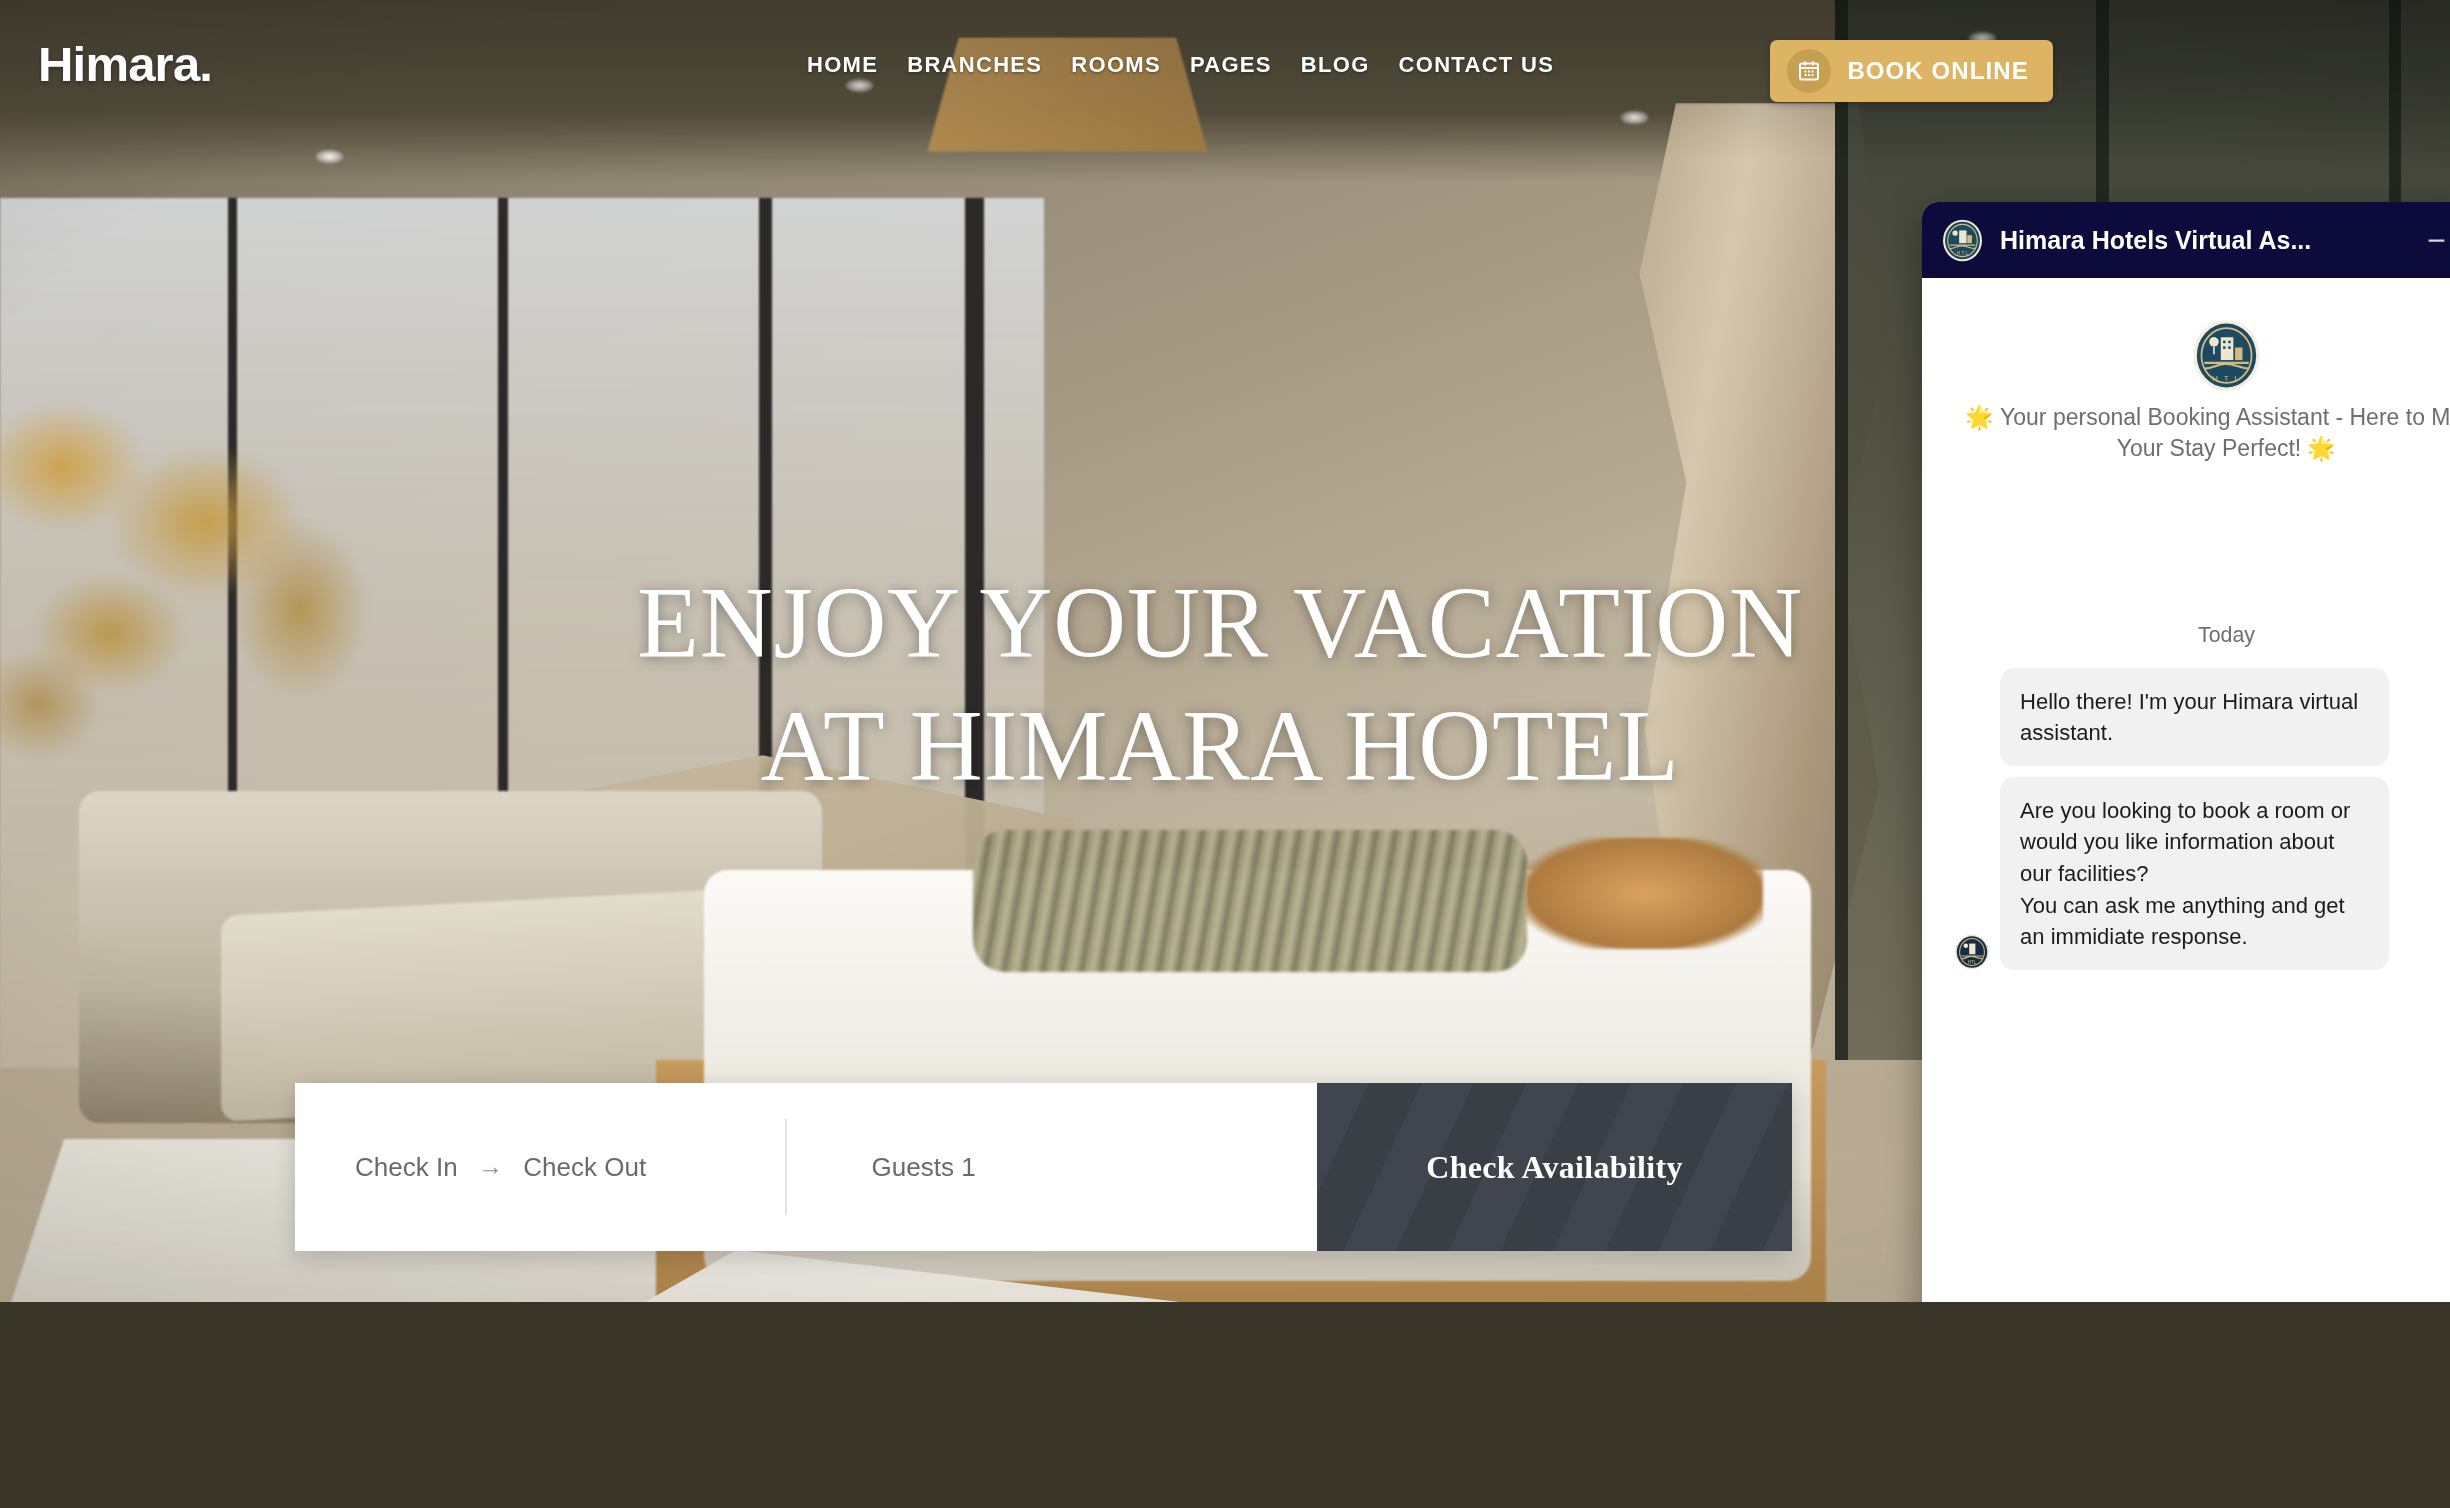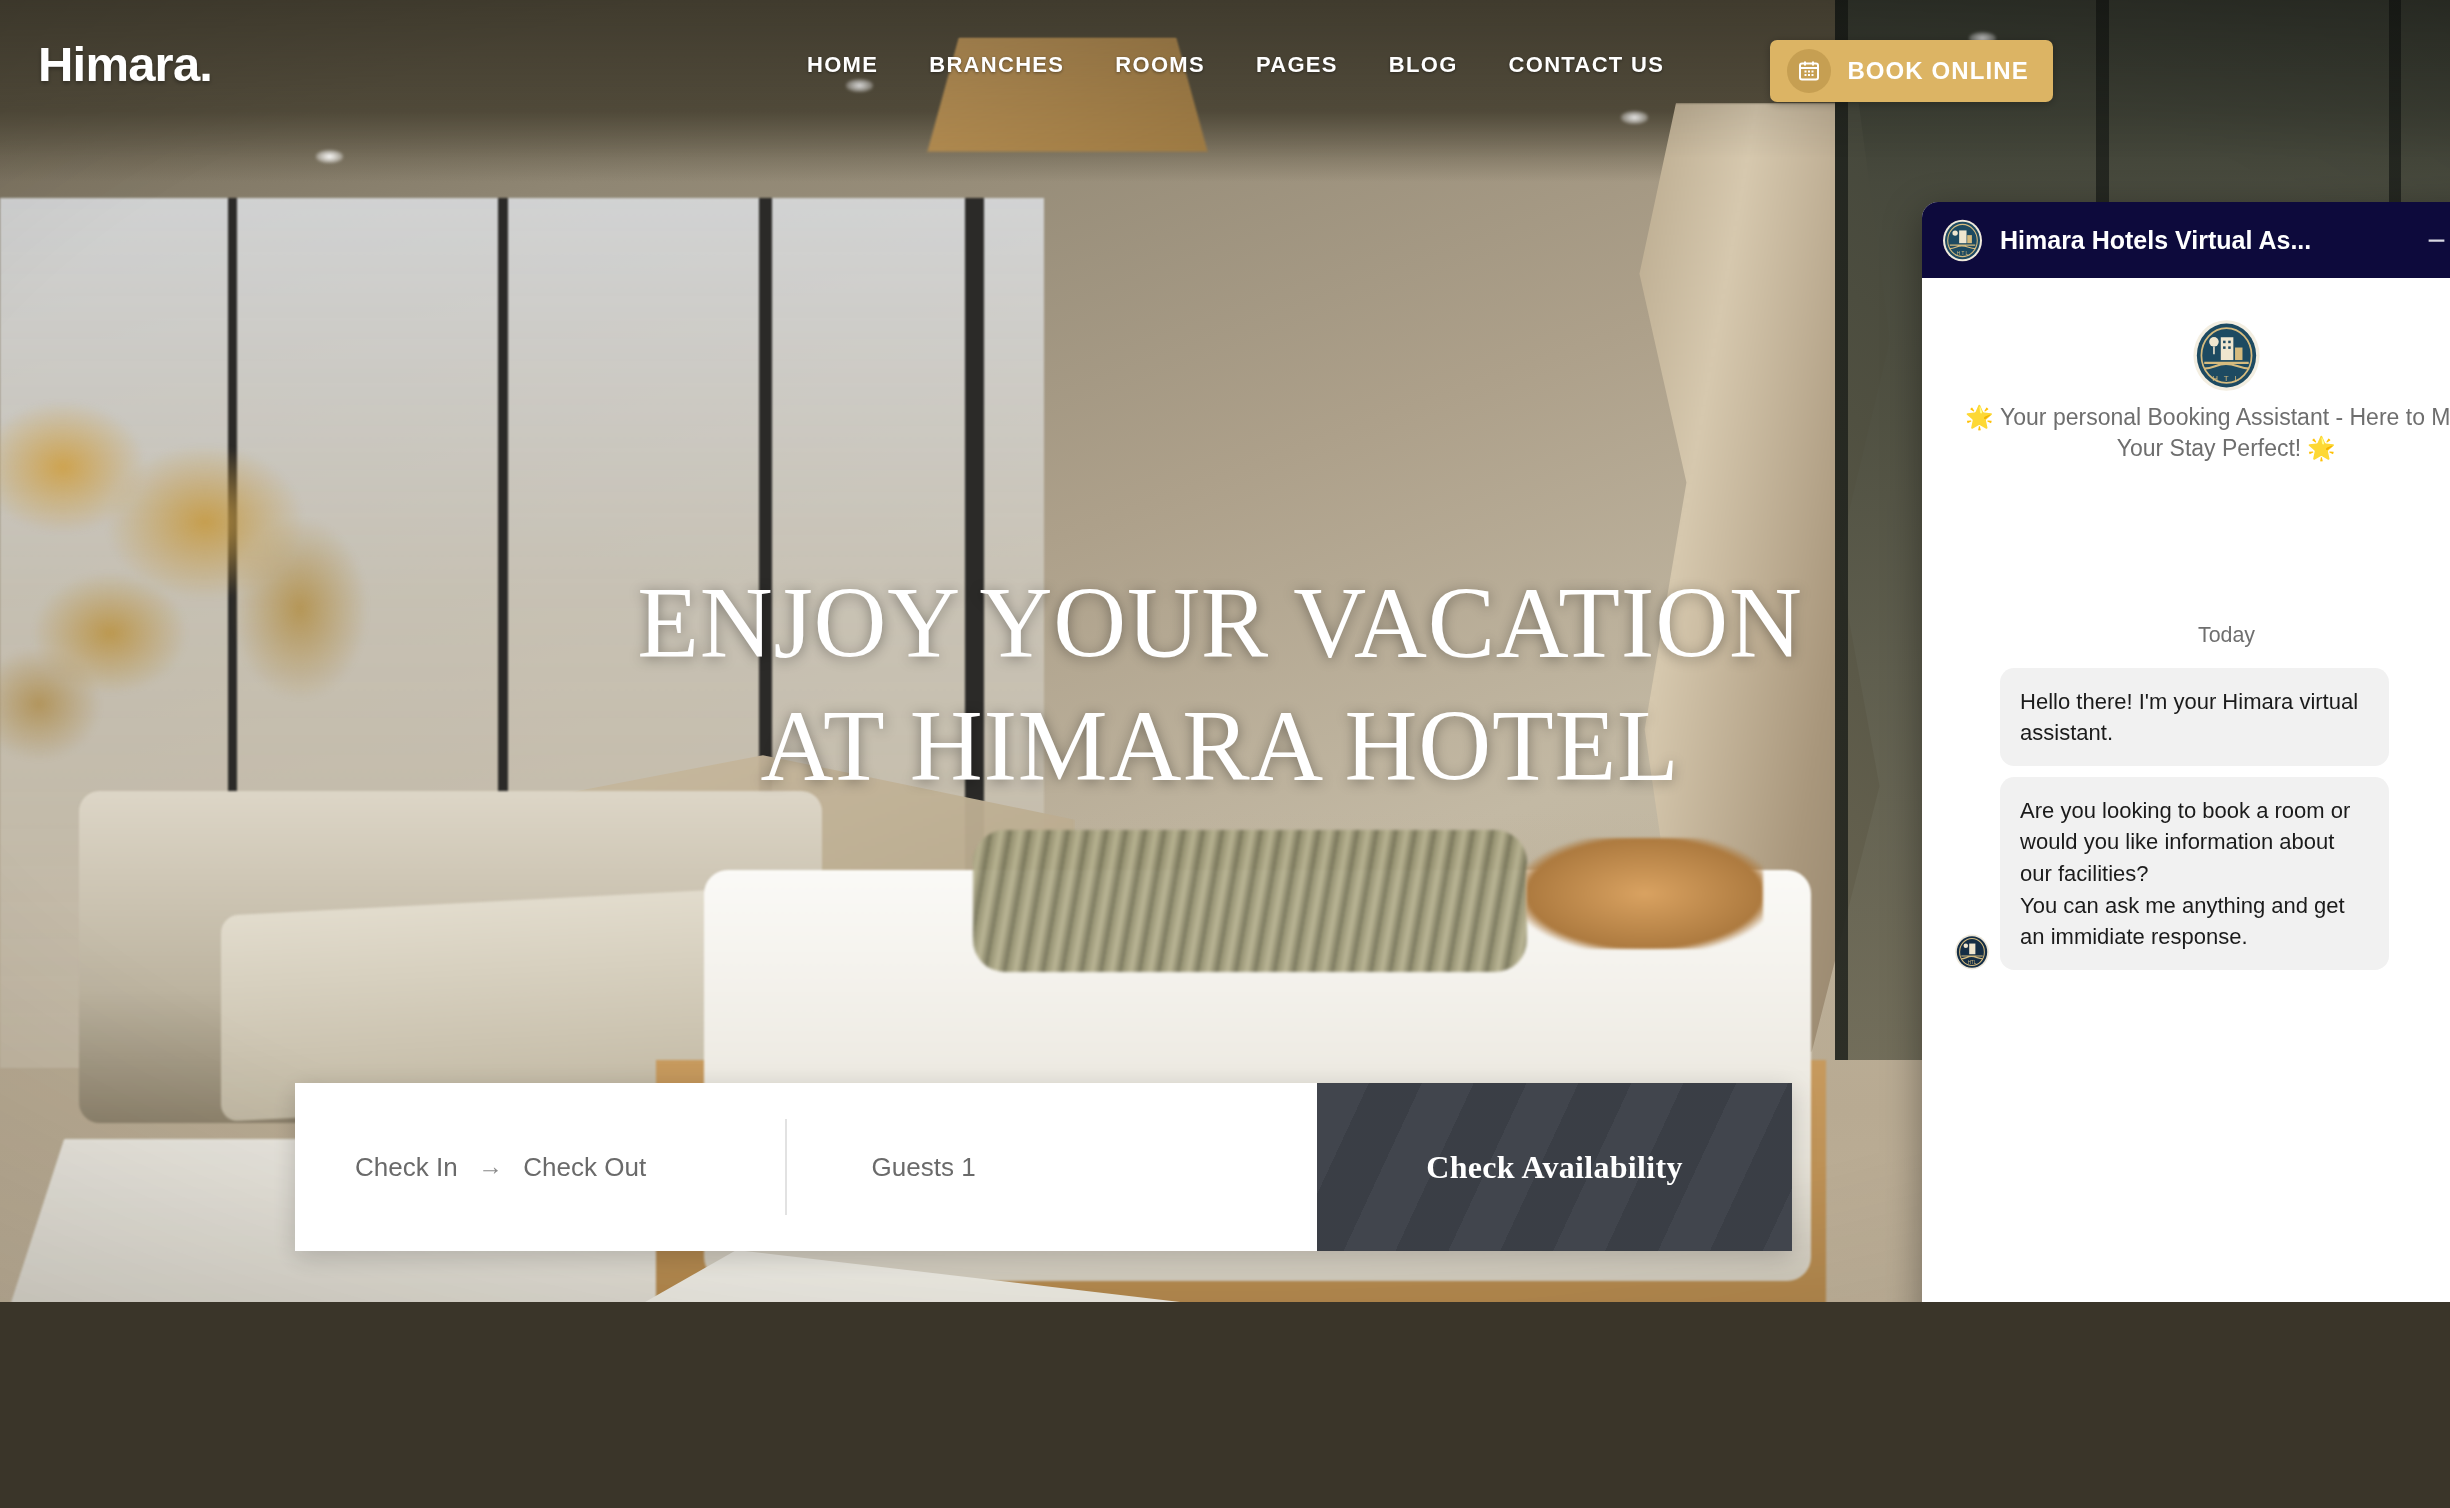--- a/index.html
+++ b/index.html
@@ -144,21 +144,21 @@
     position:absolute; left:0; top:0; width:2450px; height:141px;
     display:flex; align-items:center; z-index:40;
   }
   .logo{
     position:absolute; left:38px; top:36px;
     font-size:49px; font-weight:700; color:#fff; letter-spacing:-0.8px;
     text-shadow:0 1.6px 4.7px rgba(0,0,0,.35);
   }
   .nav-links{
     position:absolute; left:807px; top:52px;
-    display:flex; align-items:center; gap:51px;
+    display:flex; align-items:center; gap:29px;
   }
   .nav-link{
     font-size:22px; font-weight:700; color:#ffffff; letter-spacing:1.3px;
     text-transform:uppercase; white-space:nowrap;
     text-shadow:0 0.8px 3.2px rgba(0,0,0,.45);
     cursor:pointer;
   }
   .book-btn{
     position:absolute; left:1770px; top:40px;
     width:283px; height:62px; border-radius:7.1px;

